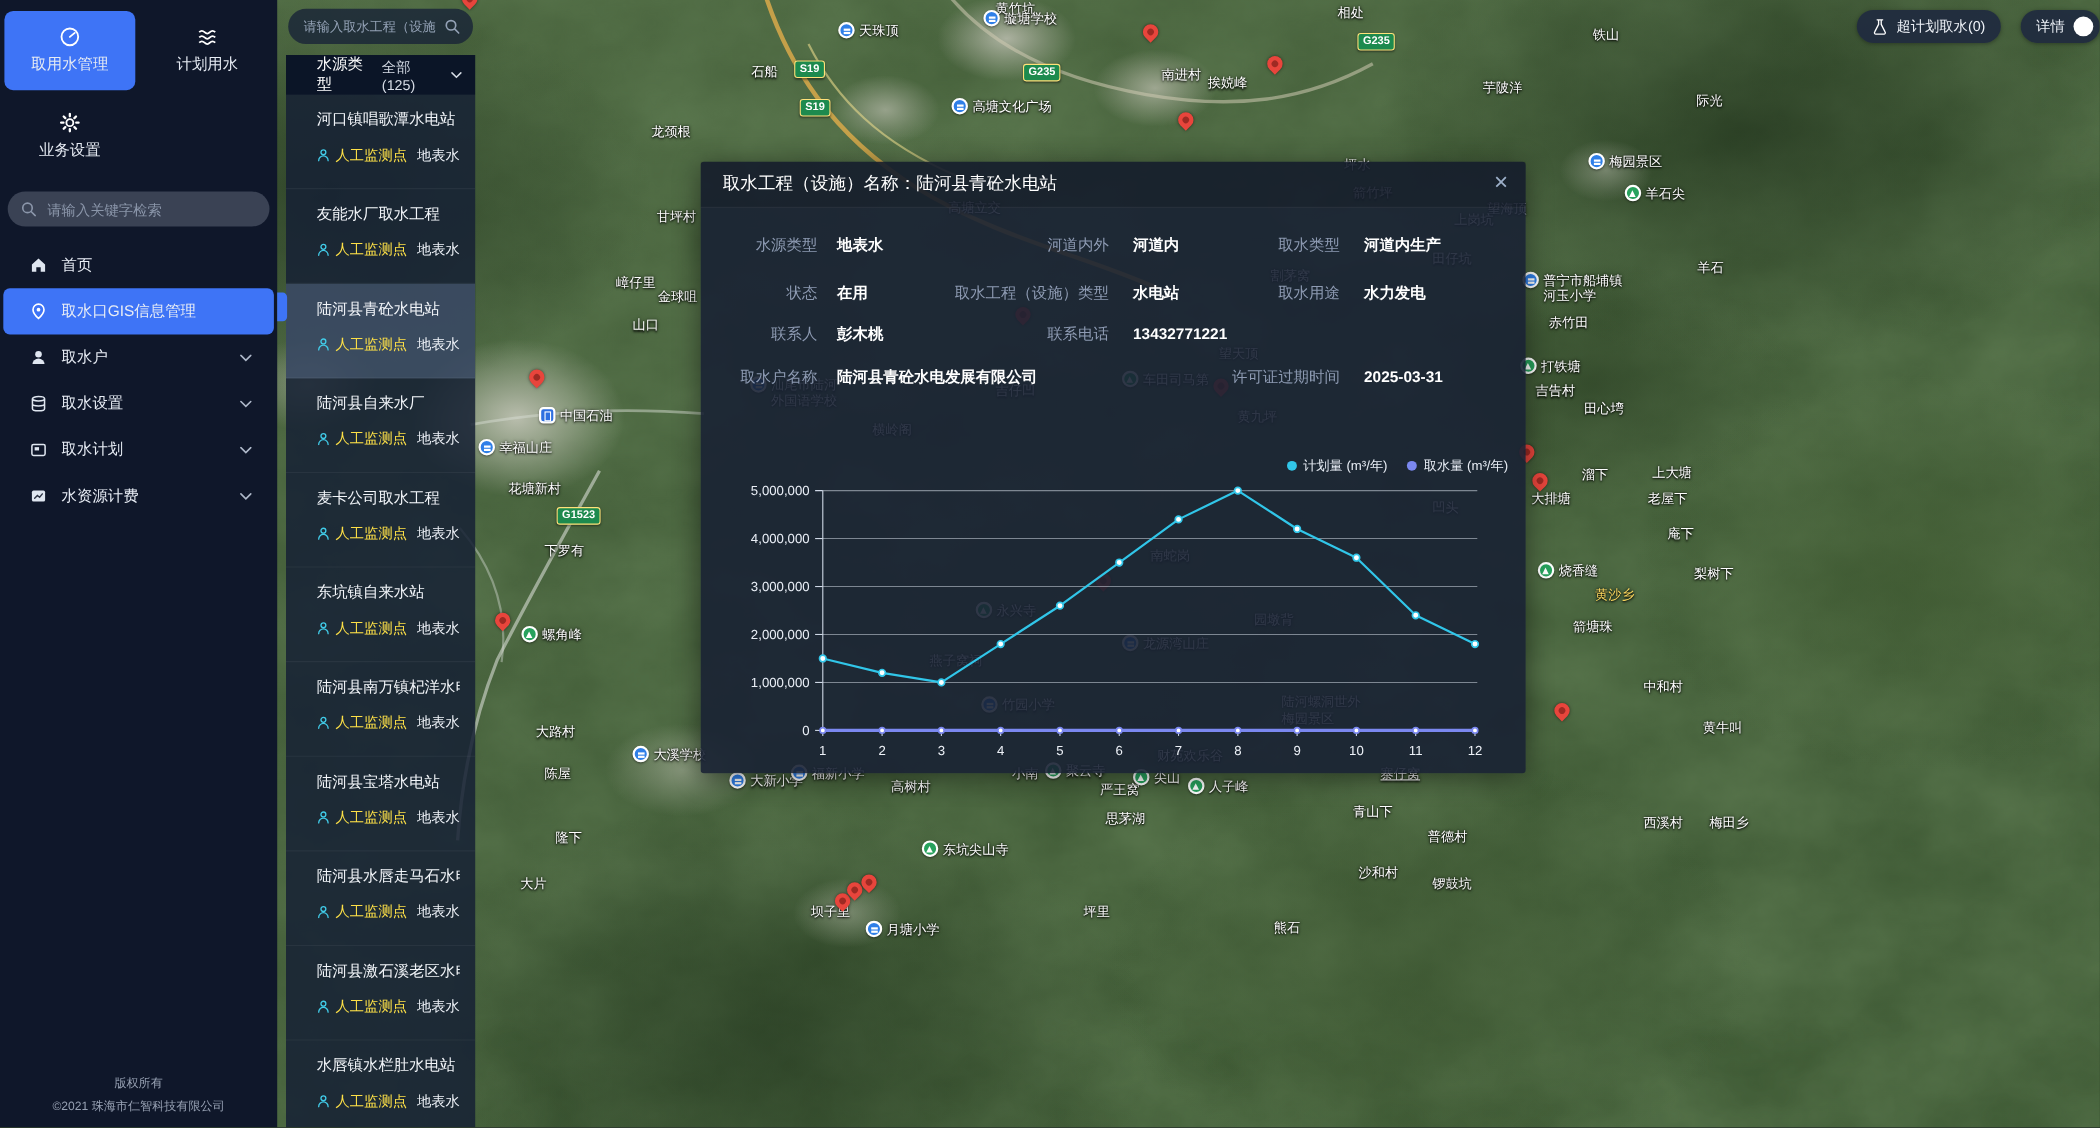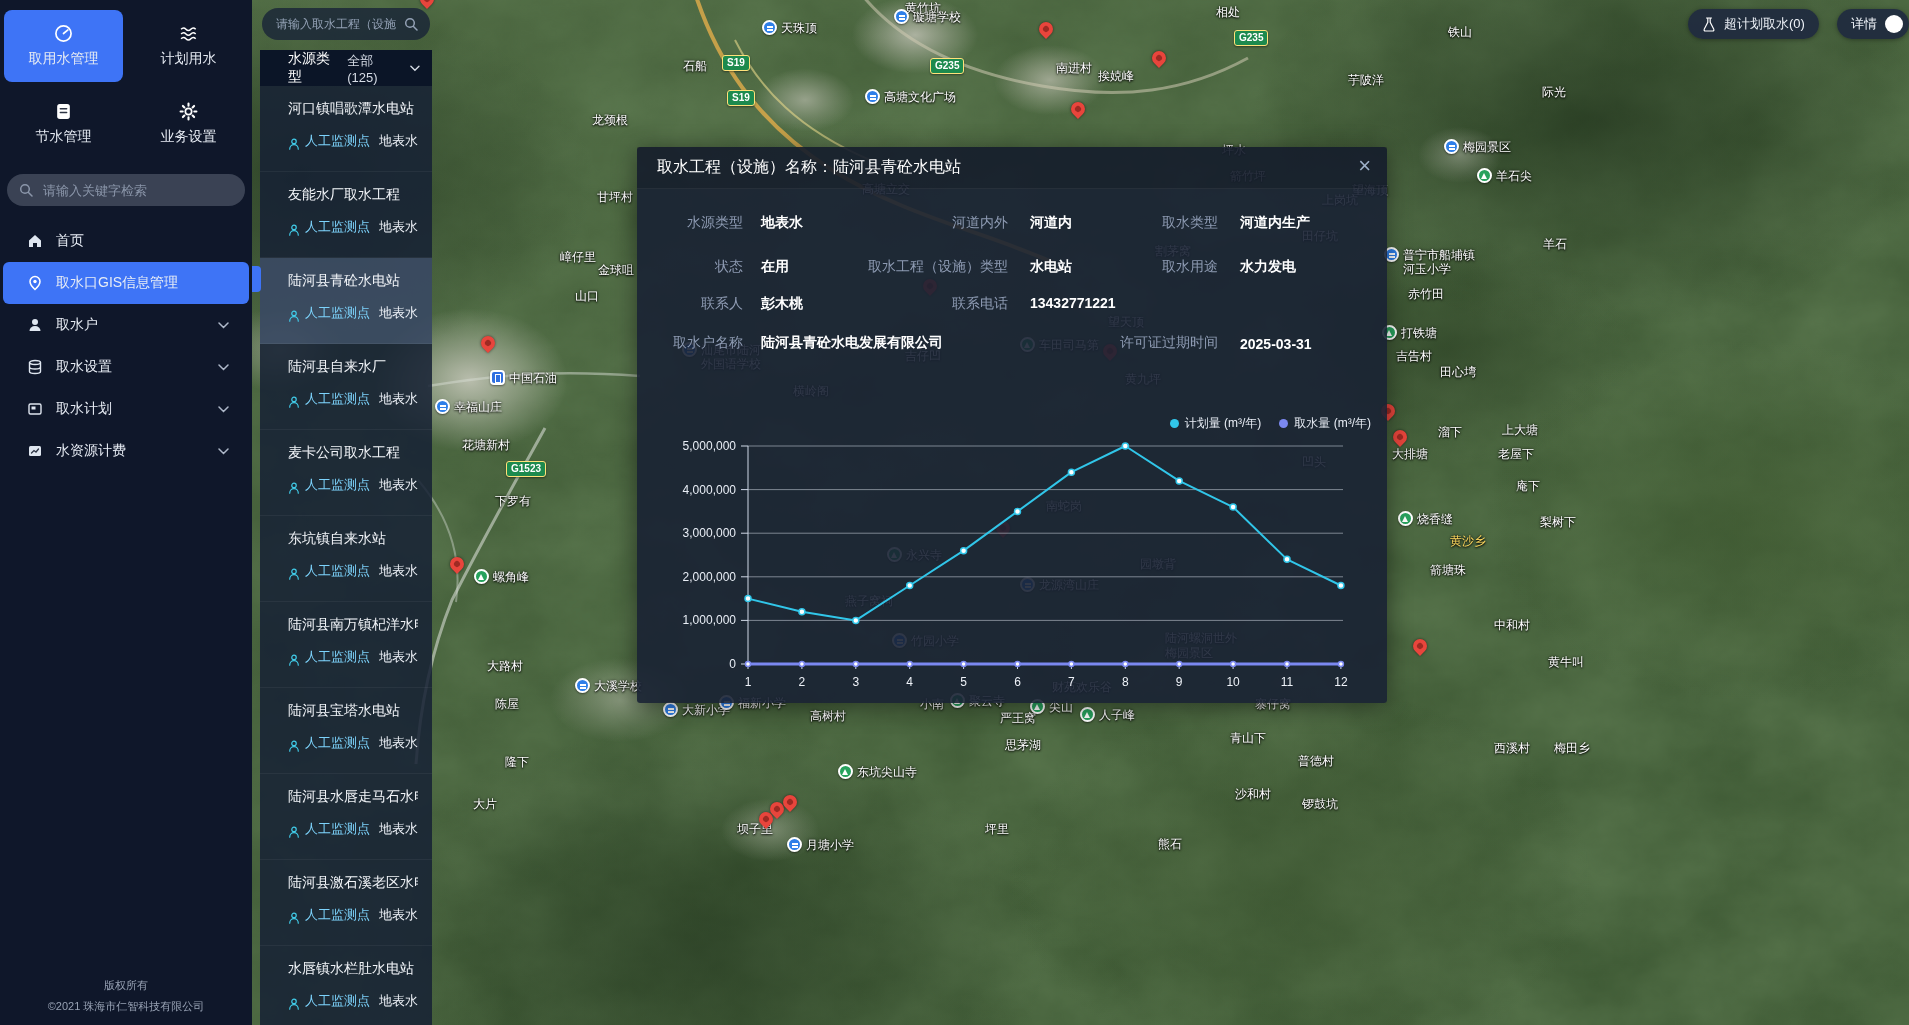--- a/index.html
+++ b/index.html
@@ -85,36 +85,36 @@
   .sp-search input{flex:1;min-width:0;background:transparent;border:none;outline:none;color:#dfe5ee;font-size:12px;}
   .sp-search input::placeholder{color:#93a1b5;}
   .sp-body{position:absolute;left:0;right:0;top:50px;bottom:0;background:rgba(22,33,52,.86);overflow:hidden;}
   .sp-head{height:36px;background:rgba(10,20,38,.92);display:flex;align-items:center;padding:0 12px 0 28px;
     color:#fff;font-size:14px;gap:4px;}
   .sp-head .fval{margin-left:auto;color:#d6dce6;font-size:13px;cursor:pointer;display:flex;align-items:center;gap:4px;}
   .sitem{height:86px;padding:14px 14px 0 28px;border-bottom:1px solid rgba(255,255,255,.05);cursor:pointer;position:relative;}
   .sitem.selected{background:rgba(120,145,185,.32);}
   .sname{color:#f2f5f9;font-size:14px;white-space:nowrap;overflow:hidden;}
   .srow{margin-top:14px;display:flex;align-items:center;gap:6px;}
-  .smon{color:#7dd3fc;font-size:13px;display:flex;align-items:flex-end;gap:5px;}
+  .smon{color:#fde047;font-size:13px;display:flex;align-items:center;gap:5px;}
   .stype{margin-left:auto;color:#eef2f8;font-size:13px;}
 
   
   .modal{position:absolute;left:637px;top:147px;width:750px;height:556px;z-index:5;
     background:rgba(24,33,51,.9);border-radius:3px;box-shadow:0 4px 24px rgba(0,0,0,.45);}
   .m-title{height:42px;display:flex;align-items:center;padding:0 20px;background:rgba(0,0,0,.12);
     border-bottom:1px solid rgba(255,255,255,.06);color:#fff;font-size:16px;}
   .m-close{position:absolute;right:16px;top:8px;font-size:22px;color:#9db0c9;cursor:pointer;line-height:1;}
   .frow{position:absolute;left:20px;right:20px;height:20px;}
   .fcell{position:absolute;top:0;display:flex;font-size:14px;white-space:nowrap;}
   .fcell .flabel{display:inline-block;text-align:right;color:#8e9bb3;}
   .fcell .fvalue{color:#fff;font-weight:bold;}
   .fcell.col1{left:0;}  .fcell.col1 .flabel{width:86px;}  .fcell.col1 .fvalue{margin-left:18px;}
   .fcell.col2{left:203px;}.fcell.col2 .flabel{width:148px;}.fcell.col2 .fvalue{margin-left:22px;}
-  .fcell.col3{left:413px;align-items:flex-end;}.fcell.col3 .flabel{width:148px;}.fcell.col3 .fvalue{margin-left:22px;}
+  .fcell.col3{left:413px;}.fcell.col3 .flabel{width:148px;}.fcell.col3 .fvalue{margin-left:22px;}
   .chart-wrap{position:absolute;left:30px;top:265px;width:700px;height:285px;}
   .legend{position:absolute;right:16px;top:268px;display:flex;gap:18px;align-items:center;}
   .lg-item{display:flex;align-items:center;gap:6px;color:#e9eef6;font-size:12px;cursor:pointer;}
   .lg-dot{width:9px;height:9px;border-radius:50%;}
 </style>
 </head>
 <body>
 
 <div class="app">
 
@@ -168,21 +168,21 @@
         <div class="mlabel" style="left: 1516px; top: 486px;">庵下</div>
         <div class="mlabel" style="left: 1450px; top: 541px; color: rgb(255, 217, 94);">黄沙乡</div>
         <div class="mlabel" style="left: 1540px; top: 522px;">梨树下</div>
         <div class="mlabel" style="left: 1430px; top: 570px;">箭塘珠</div>
         <div class="mlabel" style="left: 495px; top: 501px;">下罗有</div>
         <div class="mlabel" style="left: 1494px; top: 625px;">中和村</div>
         <div class="mlabel" style="left: 1548px; top: 662px;">黄牛叫</div>
         <div class="mlabel" style="left: 920px; top: 704px;">小南</div>
         <div class="mlabel" style="left: 810px; top: 716px;">高树村</div>
         <div class="mlabel" style="left: 1000px; top: 718px;">严王窝</div>
-        <div class="mlabel" style="left: 1255px; top: 704px;">寨仔窝</div>
+        <div class="mlabel" style="left: 1255px; top: 704px; text-decoration: underline;">寨仔窝</div>
         <div class="mlabel" style="left: 1005px; top: 745px;">思茅湖</div>
         <div class="mlabel" style="left: 1230px; top: 738px;">青山下</div>
         <div class="mlabel" style="left: 1298px; top: 761px;">普德村</div>
         <div class="mlabel" style="left: 1494px; top: 748px;">西溪村</div>
         <div class="mlabel" style="left: 1554px; top: 748px;">梅田乡</div>
         <div class="mlabel" style="left: 487px; top: 666px;">大路村</div>
         <div class="mlabel" style="left: 495px; top: 704px;">陈屋</div>
         <div class="mlabel" style="left: 505px; top: 762px;">隆下</div>
         <div class="mlabel" style="left: 473px; top: 804px;">大片</div>
         <div class="mlabel" style="left: 737px; top: 792px; margin-top: 37px;">坝子里</div>
@@ -344,27 +344,20 @@
         </svg>
         <span>取用水管理</span>
       </div>
       <div class="mod">
         <svg width="19" height="19" viewBox="0 0 18 18">
           <path d="M2 5 q2.2 -2.4 4.6 0 t4.6 0 t4.6 0" fill="none" stroke="#fff" stroke-width="1.5"></path>
           <path d="M2 9.5 q2.2 -2.4 4.6 0 t4.6 0 t4.6 0" fill="none" stroke="#fff" stroke-width="1.5"></path>
           <path d="M2 14 q2.2 -2.4 4.6 0 t4.6 0 t4.6 0" fill="none" stroke="#fff" stroke-width="1.5"></path>
         </svg>
         <span>计划用水</span>
-      </div>
-      <div class="mod">
-        <svg width="19" height="19" viewBox="0 0 18 18">
-          <rect x="3" y="2" width="12" height="14" rx="2.5" fill="#fff"></rect>
-          <path d="M6 6.5 h6 M6 10 h6" stroke="#2d3444" stroke-width="1.4" stroke-linecap="round"></path>
-        </svg>
-        <span>节水管理</span>
       </div>
       <div class="mod">
         <svg width="19" height="19" viewBox="0 0 18 18">
           <circle cx="9" cy="9" r="3" fill="none" stroke="#fff" stroke-width="1.6"></circle>
           <g stroke="#fff" stroke-width="2" stroke-linecap="round">
             <path d="M9 1.5 V3.5 M9 14.5 V16.5 M1.5 9 H3.5 M14.5 9 H16.5 M3.7 3.7 L5.1 5.1 M12.9 12.9 L14.3 14.3 M14.3 3.7 L12.9 5.1 M5.1 12.9 L3.7 14.3"></path>
           </g>
         </svg>
         <span>业务设置</span>
       </div>

